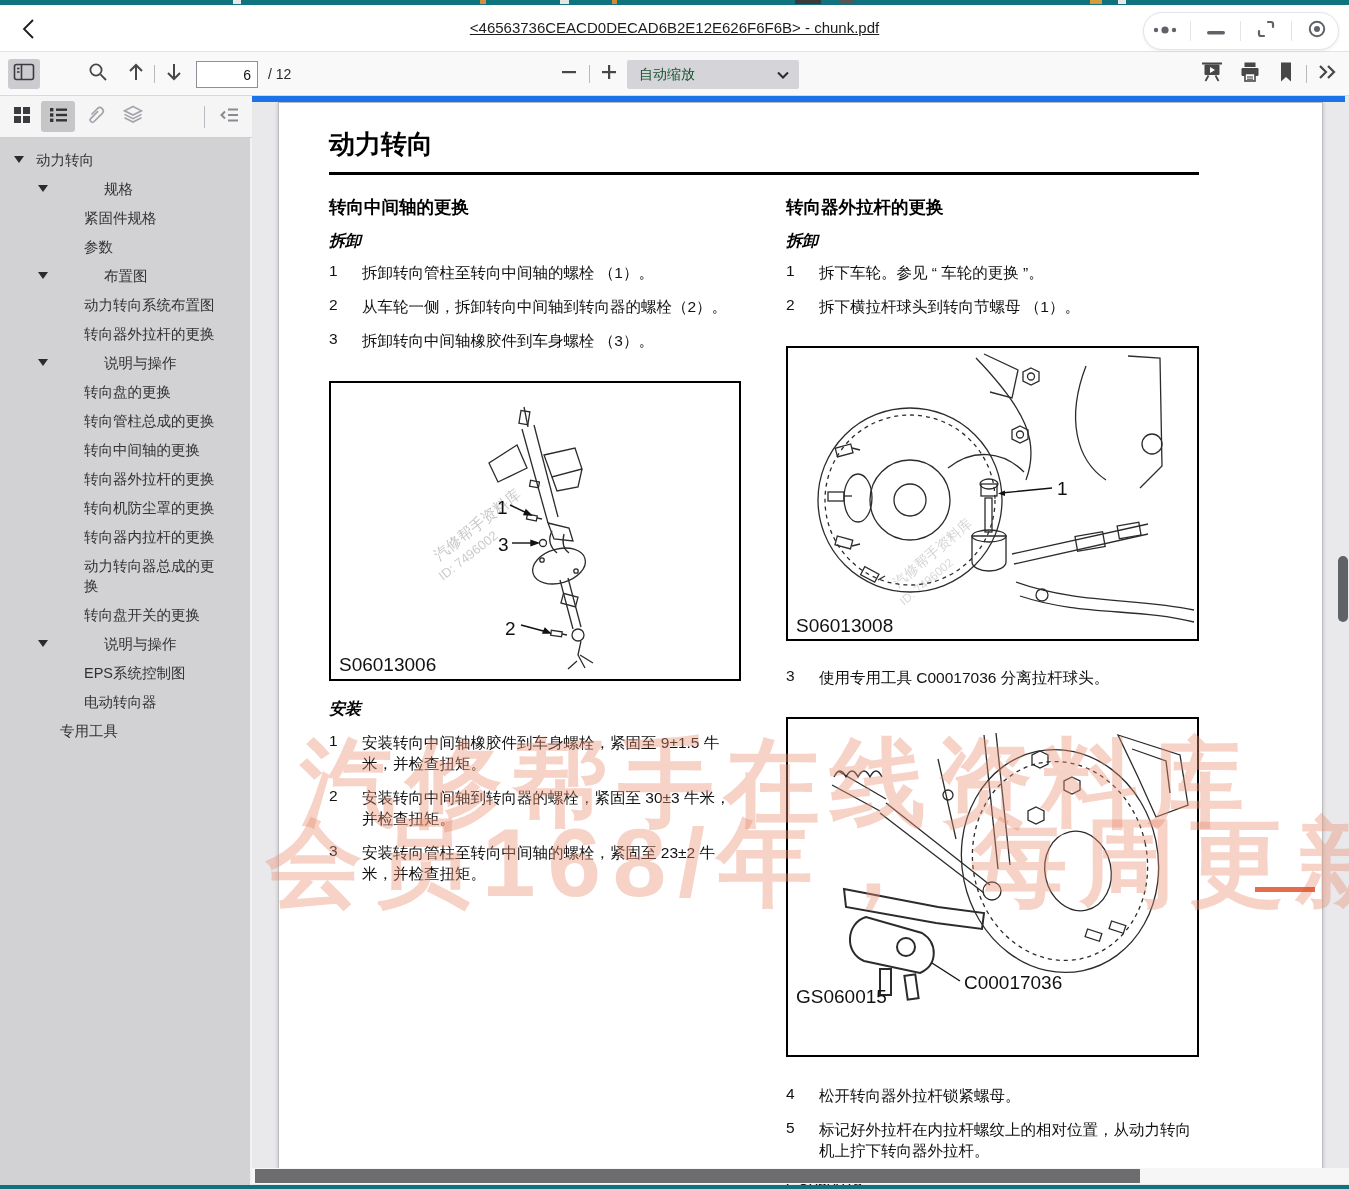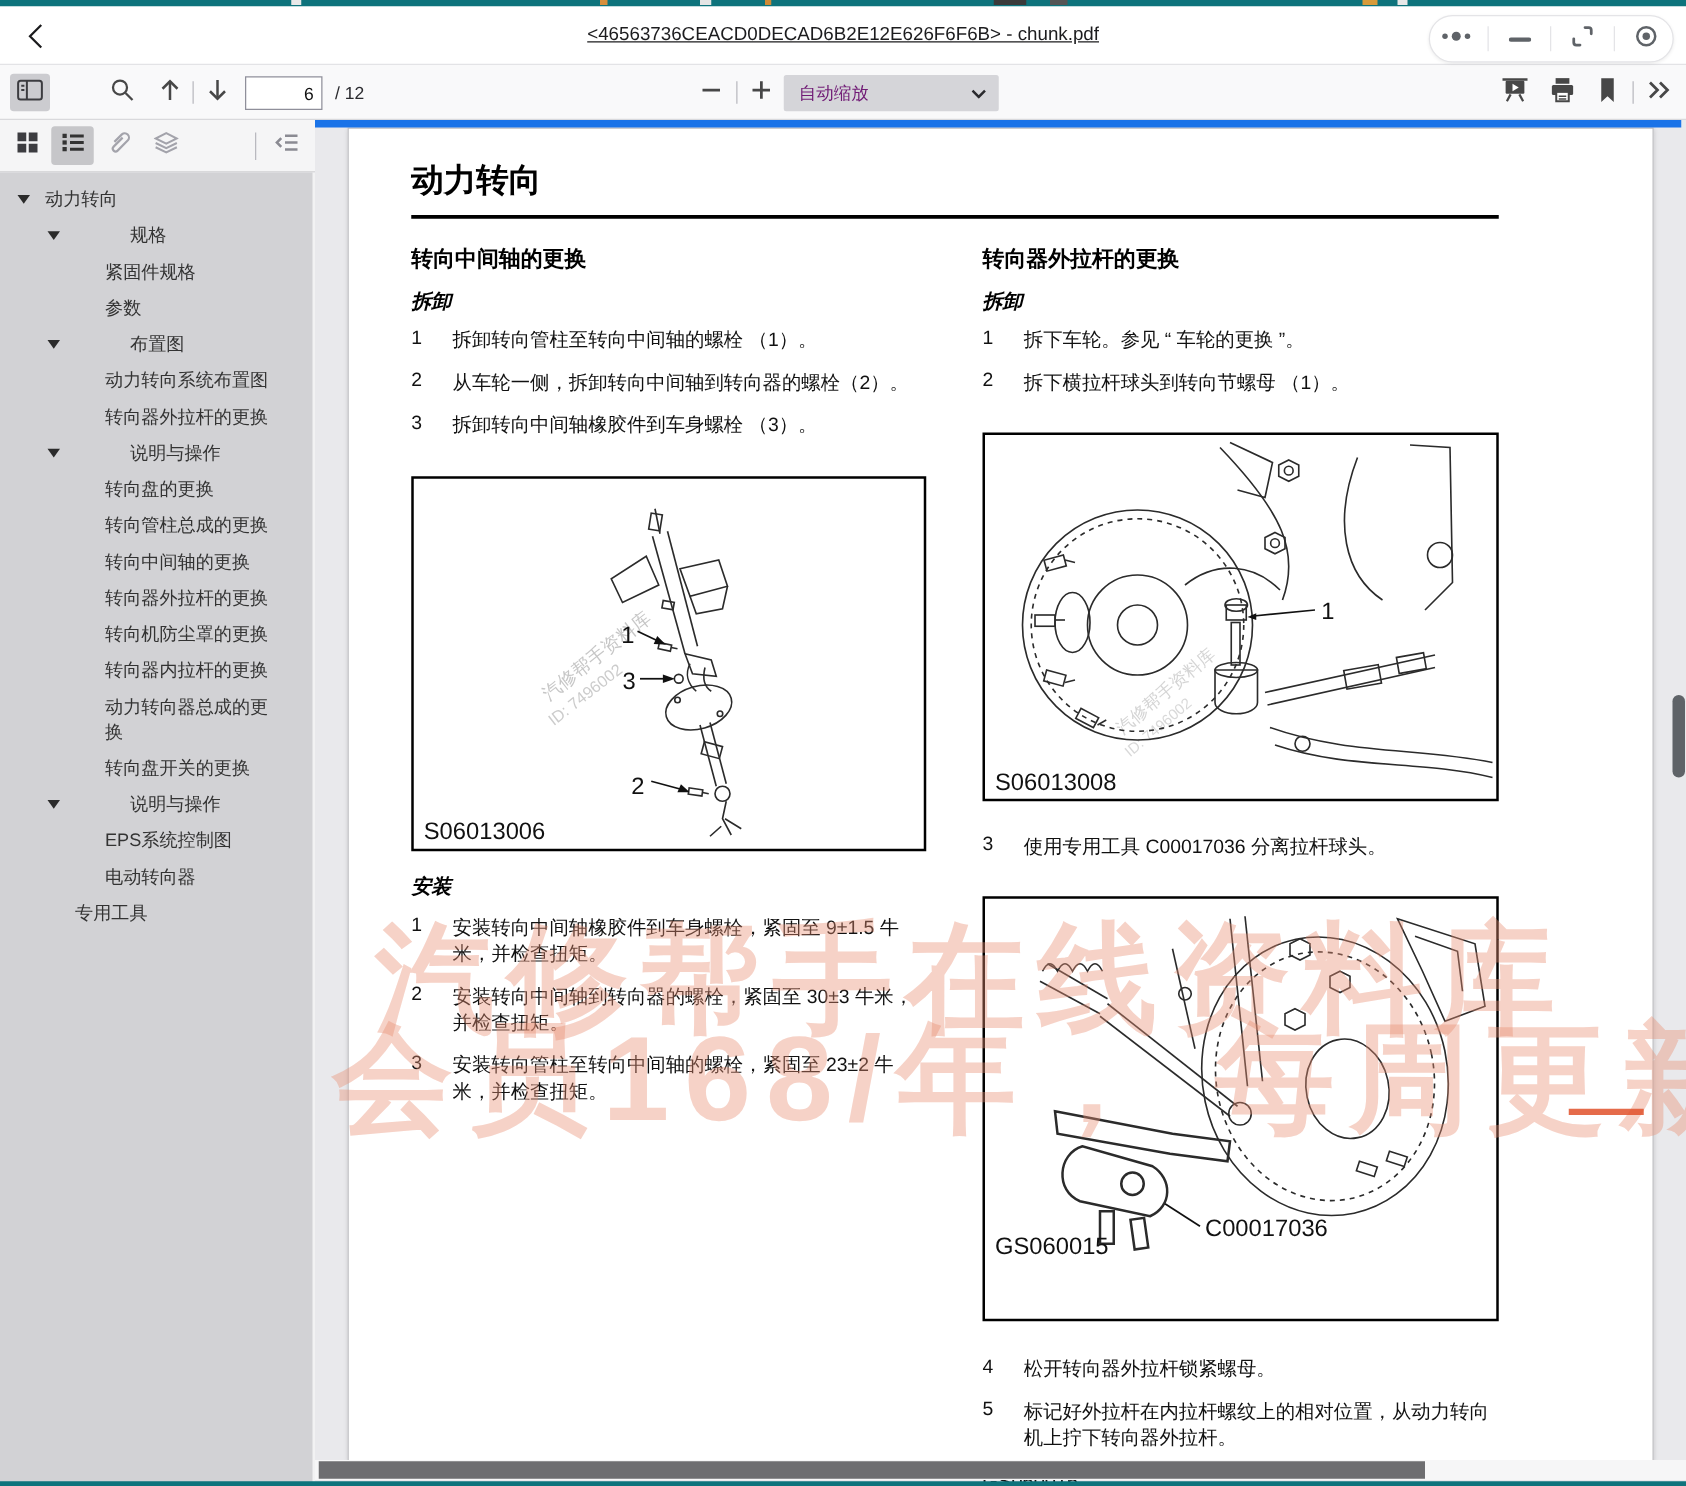--- a/index.html
+++ b/index.html
@@ -18,21 +18,21 @@
   .pill-btn { width:34px; height:28px; display:flex; align-items:center; justify-content:center; cursor:pointer; }
 
   
   .pdf-toolbar { position:absolute; left:0; top:52px; width:1349px; height:44px; background:#f9f9fa; border-bottom:1px solid #d9d9dc; z-index:24; }
   .tb-btn { position:absolute; top:7px; width:32px; height:30px; border-radius:3px; display:flex; align-items:center; justify-content:center; cursor:pointer; }
   .tb-btn.active { background:#ccccd0; }
   .tb-sep { position:absolute; top:13px; width:1px; height:18px; background:#b9b9bf; }
   .page-input { position:absolute; left:196px; top:9px; width:62px; height:27px; border:1px solid #8f8f9a; background:#fff; font-size:14px; color:#111; text-align:right; padding-right:6px; font-family:inherit; }
   .page-total { position:absolute; left:268px; top:14px; font-size:14px; color:#2a2a2e; }
   .zoom-select { position:absolute; left:627px; top:8px; width:172px; height:29px; background:#d5d5d9; border-radius:2px; display:flex; align-items:center; cursor:pointer; }
-  .zoom-select .lbl { font-size:14px; color:#701a75; padding-left:12px; flex:1; }
+  .zoom-select .lbl { font-size:14px; color:#14532d; padding-left:12px; flex:1; }
   .zoom-select .chev { padding-right:10px; display:flex; }
   .loading-bar { position:absolute; left:252px; top:96px; width:1093px; height:6px; background:#1a73e8; z-index:23; }
 
   
   .sidebar { position:absolute; left:0; top:96px; width:252px; height:1093px; z-index:20; }
   .sb-header { position:absolute; left:0; top:0; width:252px; height:42px; background:#f5f5f6; border-bottom:1px solid #cfcfd2; }
   .sb-btn { position:absolute; top:5px; width:34px; height:31px; border-radius:3px; display:flex; align-items:center; justify-content:center; cursor:pointer; }
   .sb-btn.active { background:#c6c6c9; }
   .sb-sep { position:absolute; left:204px; top:10px; width:1px; height:22px; background:#b9b9bf; }
   .outline { position:absolute; left:0; top:42px; width:252px; height:1051px; background:#d2d2d5; border-right:2px solid #f2f2f3; padding-top:12px; overflow:hidden; }

